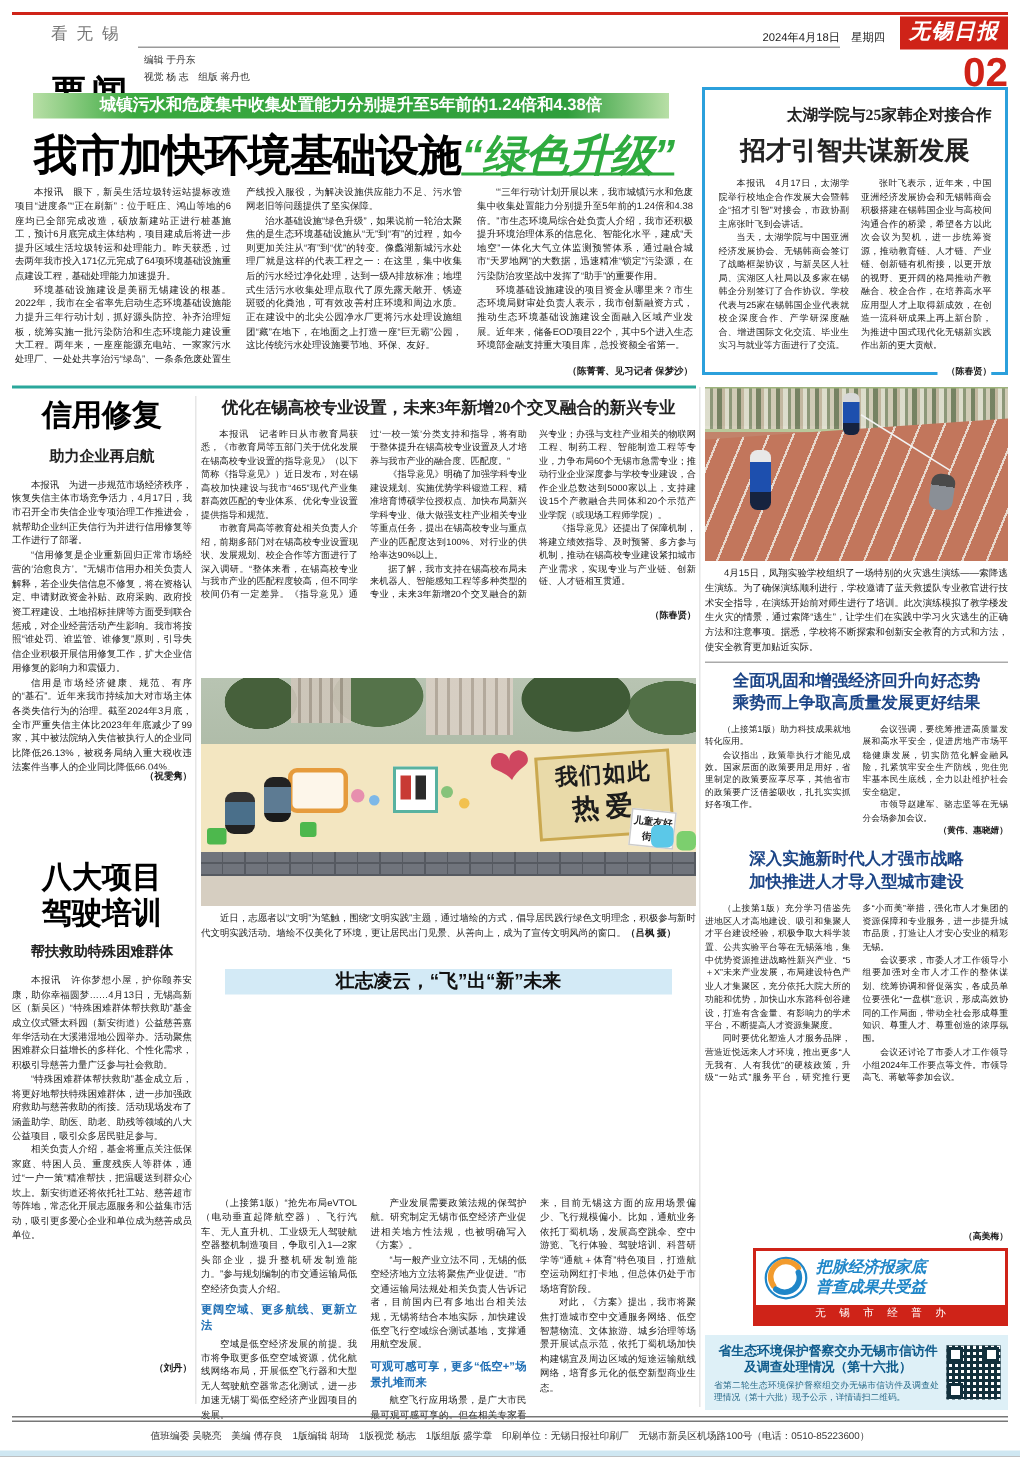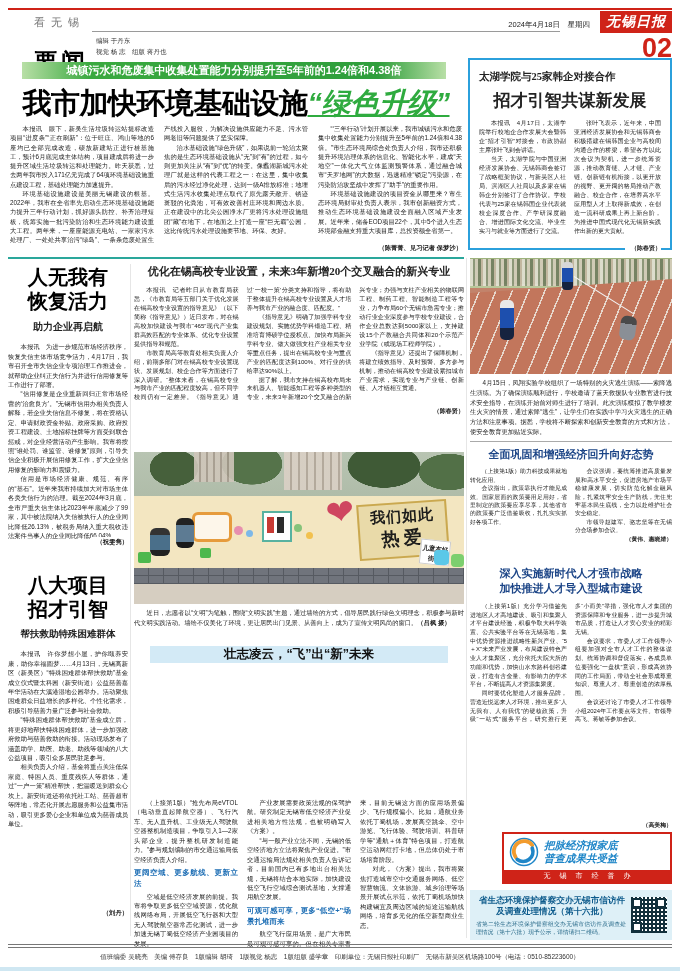--- a/index.html
+++ b/index.html
@@ -27,21 +27,21 @@
              background:linear-gradient(90deg,#b8dfa6,#3aa93f 16%,#2f9e3c 84%,#b8dfa6);}
   .ms-headline{left:9px;top:84px;width:454px;text-align:center;font-size:29px;font-weight:bold;
                white-space:nowrap;letter-spacing:-0.5px;color:#000;}
   .ms-green{color:#2fab3f;font-style:italic;text-decoration:underline;}
   .ms-body{left:10px;top:124px;width:452px;height:128px;column-count:3;column-gap:10px;
            font-size:6.3px;line-height:1.47;}
   .teal-rule{left:8px;top:257px;width:456px;height:2px;background:#2aa79b;}
   
   .box-taihu{left:468px;top:58px;width:204px;height:192px;border:2px solid #2ba0dc;
              box-sizing:border-box;padding:6px 9px;background:#fff;}
-  .tb-kicker{text-align:left;font-size:10.5px;font-weight:bold;margin-top:4px;
+  .tb-kicker{text-align:right;font-size:10.5px;font-weight:bold;margin-top:4px;
              font-family:"Liberation Serif",serif;}
   .tb-head{text-align:center;font-size:17px;font-weight:bold;margin:5px 0 7px;}
   .tb-body{height:134px;column-count:2;column-gap:8px;font-size:6px;line-height:1.5;}
   
   .photo-track{left:470px;top:258px;width:202px;height:116px;overflow:hidden;
                background:linear-gradient(180deg,#9db37c 0 26px,#b9c89b 26px 30px,#c2836b 30px);}
   .tp-crowd{position:absolute;top:1px;left:0;right:0;height:27px;opacity:.85;
             background:repeating-linear-gradient(90deg,#e8e4da 0 3px,#8a9378 3px 5px,#d9cfc0 5px 8px,#6f7a5e 8px 11px,#c9b8a6 11px 13px);}
   .tp-lanes{position:absolute;top:28px;left:-24px;right:-24px;bottom:-10px;transform:skewY(-4deg);
             background:repeating-linear-gradient(113deg,#c2765c 0 14px,#e7d8cd 14px 15.5px);}
@@ -191,20 +191,21 @@
     <div class="tp-rope"></div>
     <div class="tp-rescuer2"></div>
     <div class="tp-rescuer1"></div>
     <div class="tp-student"></div>
   </figure>
   <p class="abs tp-caption" style="margin:0;">4月15日，凤翔实验学校组织了一场特别的火灾逃生演练——索降逃生演练。为了确保演练顺利进行，学校邀请了蓝天救援队专业教官进行技术安全指导，在演练开始前对师生进行了培训。此次演练模拟了教学楼发生火灾的情景，通过索降“逃生”，让学生们在实践中学习火灾逃生的正确方法和注意事项。据悉，学校将不断探索和创新安全教育的方式和方法，使安全教育更加贴近实际。</p>
   <div class="abs thin-rule" style="left:470px;top:441px;width:202px;"></div>
 
   <section class="abs box-econ">
     <div class="nb-title">全面巩固和增强经济回升向好态势</div>
+    <div class="nb-title">乘势而上争取高质量发展更好结果</div>
     <div class="body-txt">
       <p>（上接第1版）助力科技成果就地转化应用。</p>
       <p>会议指出，政策靠执行才能见成效。国家层面的政策要用足用好，省里制定的政策要应享尽享，其他省市的政策要广泛借鉴吸收，扎扎实实抓好各项工作。</p>
       <p>会议强调，要统筹推进高质量发展和高水平安全，促进房地产市场平稳健康发展，切实防范化解金融风险，扎紧筑牢安全生产防线，兜住兜牢基本民生底线，全力以赴维护社会安全稳定。</p>
       <p>市领导赵建军、骆志坚等在无锡分会场参加会议。</p>
       <span class="sig">（黄伟、惠晓婧）</span>
     </div>
   </section>
 
   <section class="abs box-talent">
@@ -237,34 +238,33 @@
   <aside class="abs env-box">
     <div class="env-title">省生态环境保护督察交办无锡市信访件</div>
     <div class="env-title">及调查处理情况（第十六批）</div>
     <div class="env-body">省第二轮生态环境保护督察组交办无锡市信访件及调查处理情况（第十六批）现予公示，详情请扫二维码。</div>
     <div class="qr">
         <span></span>
       </div>
   </aside>
 
   <section class="abs la art-credit">
-    <div class="la-t">人无我有</div>
-    <div class="la-t">恢复活力</div>
+    <div class="la-t">信用修复</div>
     <div class="la-sub">助力企业再启航</div>
     <div class="body-txt">
       <p>本报讯　为进一步规范市场经济秩序，恢复失信主体市场竞争活力，4月17日，我市召开全市失信企业专项治理工作推进会，就帮助企业纠正失信行为并进行信用修复等工作进行了部署。</p>
       <p>“信用修复是企业重新回归正常市场经营的‘治愈良方’。”无锡市信用办相关负责人解释，若企业失信信息不修复，将在资格认定、申请财政资金补贴、政府采购、政府投资工程建设、土地招标挂牌等方面受到联合惩戒，对企业经营活动产生影响。我市将按照“谁处罚、谁监管、谁修复”原则，引导失信企业积极开展信用修复工作，扩大企业信用修复的影响力和震慑力。</p>
       <p>信用是市场经济健康、规范、有序的“基石”。近年来我市持续加大对市场主体各类失信行为的治理。截至2024年3月底，全市严重失信主体比2023年年底减少了99家，其中被法院纳入失信被执行人的企业同比降低26.13%，被税务局纳入重大税收违法案件当事人的企业同比降低66.04%。</p>
       <span class="sig">（祝雯隽）</span>
     </div>
   </section>
 
   <section class="abs la art-charity">
     <div class="la-t">八大项目</div>
-    <div class="la-t">招才引智</div>
+    <div class="la-t">驾驶培训</div>
     <div class="la-sub">帮扶救助特殊困难群体</div>
     <div class="body-txt">
       <p>本报讯　许你梦想小屋，护你颐养安康，助你幸福圆梦……4月13日，无锡高新区（新吴区）“特殊困难群体帮扶救助”基金成立仪式暨太科园（新安街道）公益慈善嘉年华活动在大溪港湿地公园举办。活动聚焦困难群众日益增长的多样化、个性化需求，积极引导慈善力量广泛参与社会救助。</p>
       <p>“特殊困难群体帮扶救助”基金成立后，将更好地帮扶特殊困难群体，进一步加强政府救助与慈善救助的衔接。活动现场发布了涵盖助学、助医、助老、助残等领域的八大公益项目，吸引众多居民驻足参与。</p>
       <p>相关负责人介绍，基金将重点关注低保家庭、特困人员、重度残疾人等群体，通过“一户一策”精准帮扶，把温暖送到群众心坎上。新安街道还将依托社工站、慈善超市等阵地，常态化开展志愿服务和公益集市活动，吸引更多爱心企业和单位成为慈善成员单位。</p>
       <span class="sig">（刘丹）</span>
     </div>
   </section>
 
   <section class="abs art-majors">

